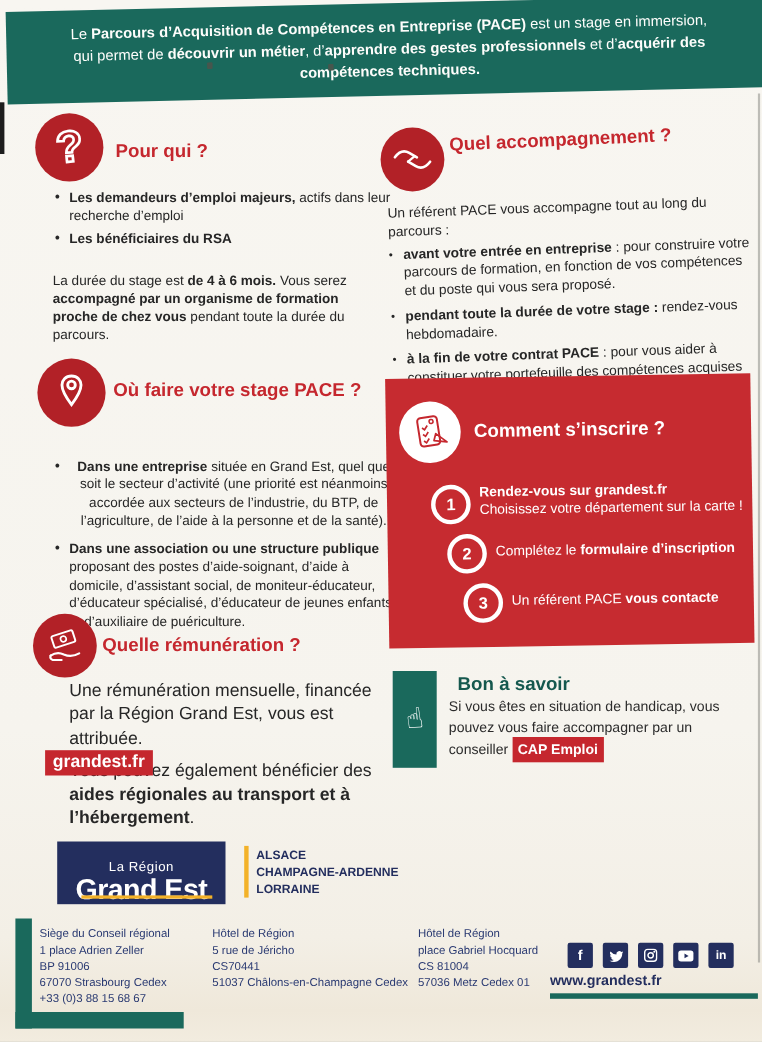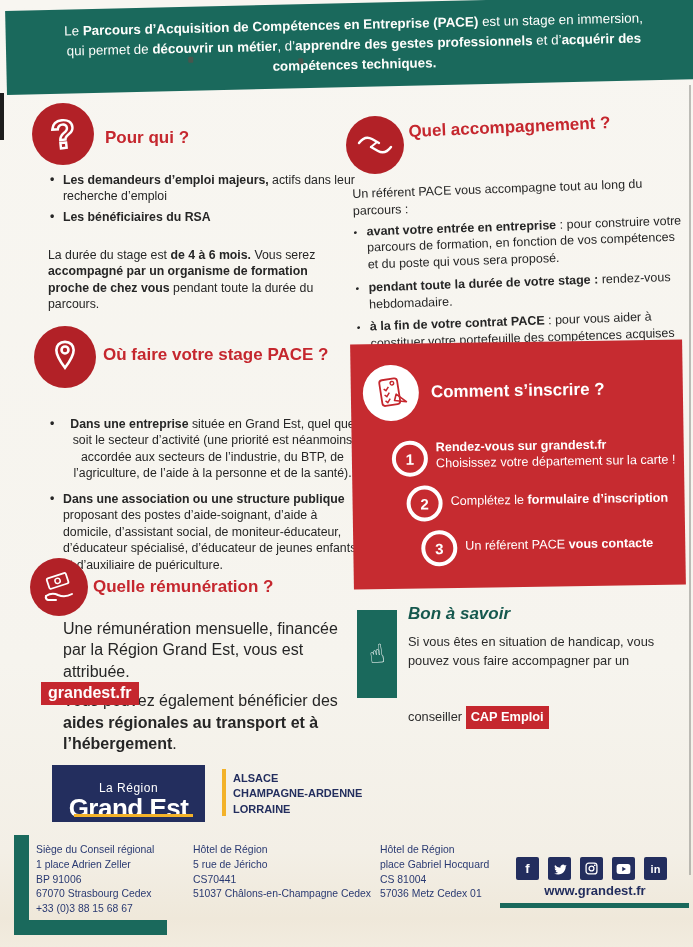--- a/index.html
+++ b/index.html
@@ -37,39 +37,39 @@
   .redbox .icon-circle{position:absolute;left:12px;top:21px;width:56px;height:56px;background:#fff;border-radius:50%;
     display:flex;align-items:center;justify-content:center;}
   .redbox h2{position:absolute;left:80px;top:39px;margin:0;font-size:17px;font-weight:700;color:#fff;white-space:nowrap;}
   .step-circle{position:absolute;width:28px;height:28px;border:4px solid #fff;border-radius:50%;
     display:flex;align-items:center;justify-content:center;font-size:15px;font-weight:700;color:#fff;}
   .step-text{position:absolute;font-size:12.6px;line-height:1.3;color:#fff;}
   
   .tealrect{position:absolute;left:357px;top:610px;width:40px;height:88px;background:#1a695c;
     display:flex;align-items:center;justify-content:center;}
   .hand-up{color:#fff;font-size:26px;font-family:"DejaVu Sans",sans-serif;transform:rotate(-8deg);}
-  .bonsavoir-title{position:absolute;left:408px;top:604px;margin:0;font-size:17px;font-weight:700;color:#15584e;font-style:italic;}
+  .bonsavoir-title{position:absolute;left:408px;top:604px;margin:8px;font-size:17px;font-weight:700;color:#15584e;}
   .bonsavoir-text{position:absolute;left:408px;top:632px;width:258px;font-size:12.8px;line-height:1.5;color:#2b2b2b;}
-  .bonsavoir-text .redbadge{padding:1px 5px 2px;margin-top:36px;}
+  .bonsavoir-text .redbadge{padding:1px 5px 2px;}
   
   .tilt2{transform:rotate(-2deg);transform-origin:0 0;}
   .tilt25{transform:rotate(-2.5deg);transform-origin:0 0;}
   
   .logo-box{position:absolute;left:52px;top:765px;width:153px;height:57px;background:#232e5e;color:#fff;text-align:center;}
   .logo-top{margin-top:16px;font-size:12px;letter-spacing:.5px;}
   .logo-main{font-size:26px;font-weight:700;letter-spacing:-0.5px;line-height:1.05;}
   .logo-underline{position:absolute;left:22px;right:12px;bottom:5px;height:3px;background:#f3b229;}
   .gold-vbar{position:absolute;left:222px;top:769px;width:4px;height:47px;background:#f3b229;}
   .region-lines{position:absolute;left:233px;top:771px;font-size:11px;font-weight:700;color:#232e5e;line-height:1.4;}
   .addr{position:absolute;top:843px;font-size:10.4px;line-height:1.42;color:#2a3a72;}
   .addr1{left:36px;width:150px;} .addr2{left:193px;width:185px;} .addr3{left:380px;width:140px;}
   .social-row{position:absolute;left:516px;top:857px;display:flex;gap:9px;}
   .social{width:23px;height:23px;background:#232e5e;border-radius:2px;display:flex;align-items:center;justify-content:center;
     color:#fff;font-weight:700;font-size:13px;}
-  .website{position:absolute;left:500px;top:883px;width:190px;text-align:center;font-size:13px;font-weight:700;color:#232e5e;}
+  .website{position:absolute;left:500px;top:883px;width:190px;text-align:left;font-size:13px;font-weight:700;color:#232e5e;}
   .teal-rule{position:absolute;left:500px;top:903px;width:189px;height:5px;background:#1a695c;}
   .lbracket-v{position:absolute;left:14px;top:835px;width:15px;height:100px;background:#1a695c;}
   .lbracket-h{position:absolute;left:14px;top:920px;width:153px;height:15px;background:#1a695c;}
 </style>
 </head>
 <body>
 
 <div class="page">
 
   <div class="edge-left"></div>

